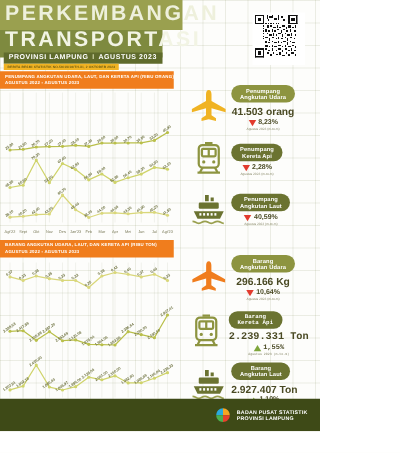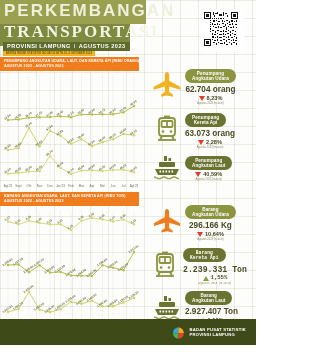--- a/index.html
+++ b/index.html
@@ -20,21 +20,21 @@
 
   
   .hdr{position:absolute;left:0;top:0;width:256px;height:56px;}
   .hdr-band{position:absolute;left:0;top:0;width:146px;height:24px;background:#9aa04f;}
   .hdr-band2{position:absolute;left:0;top:24px;width:130px;height:22px;background:#7e8a3f;}
   .hdr-title1,.hdr-title2{
     position:absolute;left:4px;
     font-weight:bold;letter-spacing:2.0px;
     color:#eef0dc;white-space:nowrap;}
   .hdr-title1{top:1px;font-size:17px;line-height:20px;}
-  .hdr-title2{top:22px;font-size:17px;line-height:20px;color:#f2f4e4;font-family:Liberation Serif, serif;}
+  .hdr-title2{top:22px;font-size:17px;line-height:20px;color:#f2f4e4;}
   .hdr-sub{position:absolute;left:3px;top:42px;height:9px;
     background:#5f6b2c;color:#fff;font-size:5.6px;font-weight:bold;
     letter-spacing:.45px;line-height:9px;padding:0 4px;white-space:nowrap;}
   .hdr-sub .sep{color:#d8dfb0;padding:0 3px;}
   .hdr-note{position:absolute;left:3px;top:51px;height:5px;
     background:#f0b323;color:#6a5a10;font-size:2.6px;font-weight:bold;
     letter-spacing:.15px;line-height:5px;padding:0 3px;white-space:nowrap;}
 
   
   .qr{position:absolute;right:12px;top:10px;width:38px;height:38px;background:#fff;padding:2px;}
@@ -458,21 +458,21 @@
         <g fill="#f0b323">
           <path d="M17 4c1.5 0 2.2 1.6 2.2 3.6v5.1l11.3 6.4v2.7l-11.3-3.3v5.6l3.6 2.5v2.1L17 27.4l-5.8 1.3v-2.1l3.6-2.5v-5.6L3.5 21.8v-2.7l11.3-6.4V7.6C14.8 5.6 15.5 4 17 4z"></path>
         </g>
       </svg>
     </div>
     <div class="body">
       <span class="pill olive">
         <span>Penumpang</span><br>
         <span>Angkutan Udara</span>
       </span>
-      <div class="val">62.704 orang</div>
+      <div class="val">41.503 orang</div>
       <div class="pctrow">
         <span class="tri down"></span>
         <span class="pct">8,23%</span>
       </div>
       <div class="note">Agustus 2023 (m-to-m)</div>
     </div>
   </div>
 
   <div class="card" style="left:150px;top:110px;">
     <div class="ico">
@@ -488,21 +488,20 @@
           <line x1="8" y1="28" x2="26" y2="28"></line>
           <line x1="14" y1="4.5" x2="20" y2="4.5"></line>
         </g>
       </svg>
     </div>
     <div class="body">
       <span class="pill dolive">
         <span>Penumpang</span><br>
         <span>Kereta Api</span>
       </span>
-      <div class="val">63.073 orang</div>
       <div class="pctrow">
         <span class="tri down"></span>
         <span class="pct">2,28%</span>
       </div>
       <div class="note">Agustus 2023 (m-to-m)</div>
     </div>
   </div>
 
   <div class="card" style="left:150px;top:150px;">
     <div class="ico">

